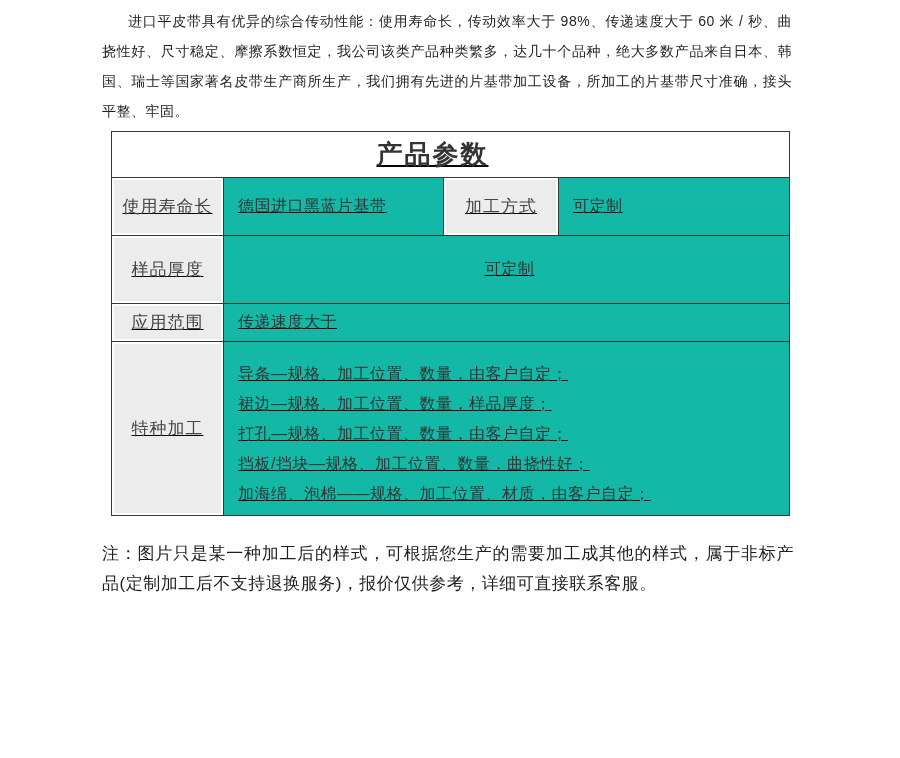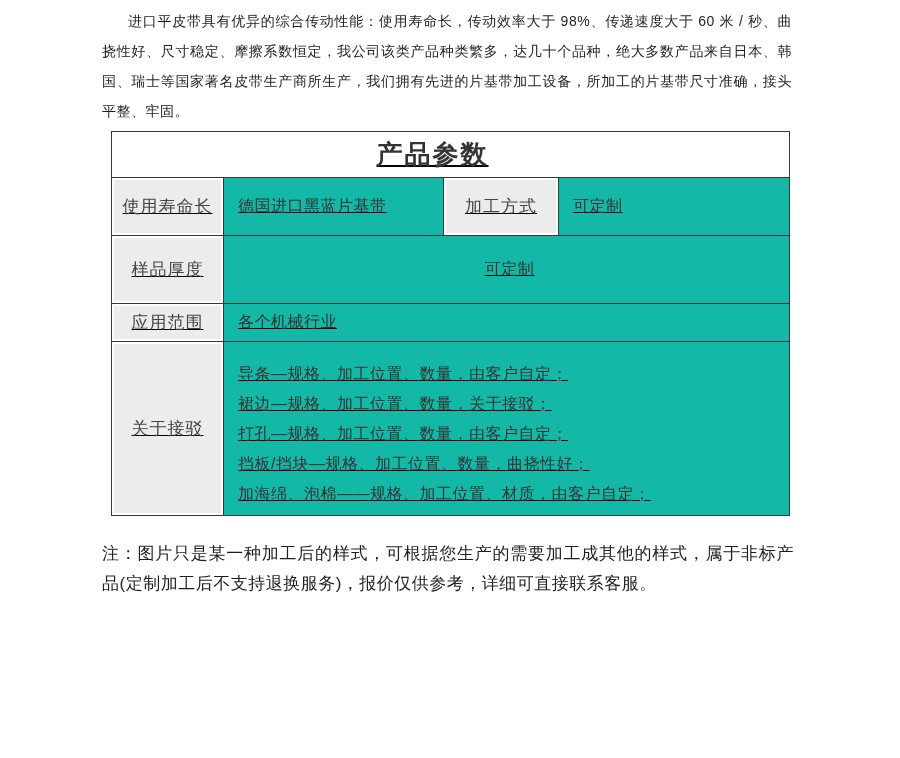--- a/index.html
+++ b/index.html
@@ -96,28 +96,28 @@
       </tr>
 
 
       <tr class="row-3">
         <td class="label">样品厚度</td>
         <td class="value" colspan="3">可定制</td>
       </tr>
 
       <tr class="row-4">
         <td class="label">应用范围</td>
-        <td class="value" colspan="3">各个机械行业</td>
+        <td class="value" colspan="3">传递速度大于</td>
       </tr>
 
       <tr class="row-5">
-        <td class="label">关于接驳</td>
+        <td class="label">特种加工</td>
         <td class="value multiline" colspan="3">
           <div class="proc-line">导条—规格、加工位置、数量，由客户自定；</div>
-          <div class="proc-line">裙边—规格、加工位置、数量，关于接驳；</div>
+          <div class="proc-line">裙边—规格、加工位置、数量，样品厚度；</div>
           <div class="proc-line">打孔—规格、加工位置、数量，由客户自定；</div>
           <div class="proc-line">挡板/挡块—规格、加工位置、数量，曲挠性好；</div>
           <div class="proc-line">加海绵、泡棉——规格、加工位置、材质，由客户自定；</div>
         </td>
       </tr>
 
     </tbody>
   </table>
 
   <p class="note">注：图片只是某一种加工后的样式，可根据您生产的需要加工成其他的样式，属于非标产品(定制加工后不支持退换服务)，报价仅供参考，详细可直接联系客服。</p>

